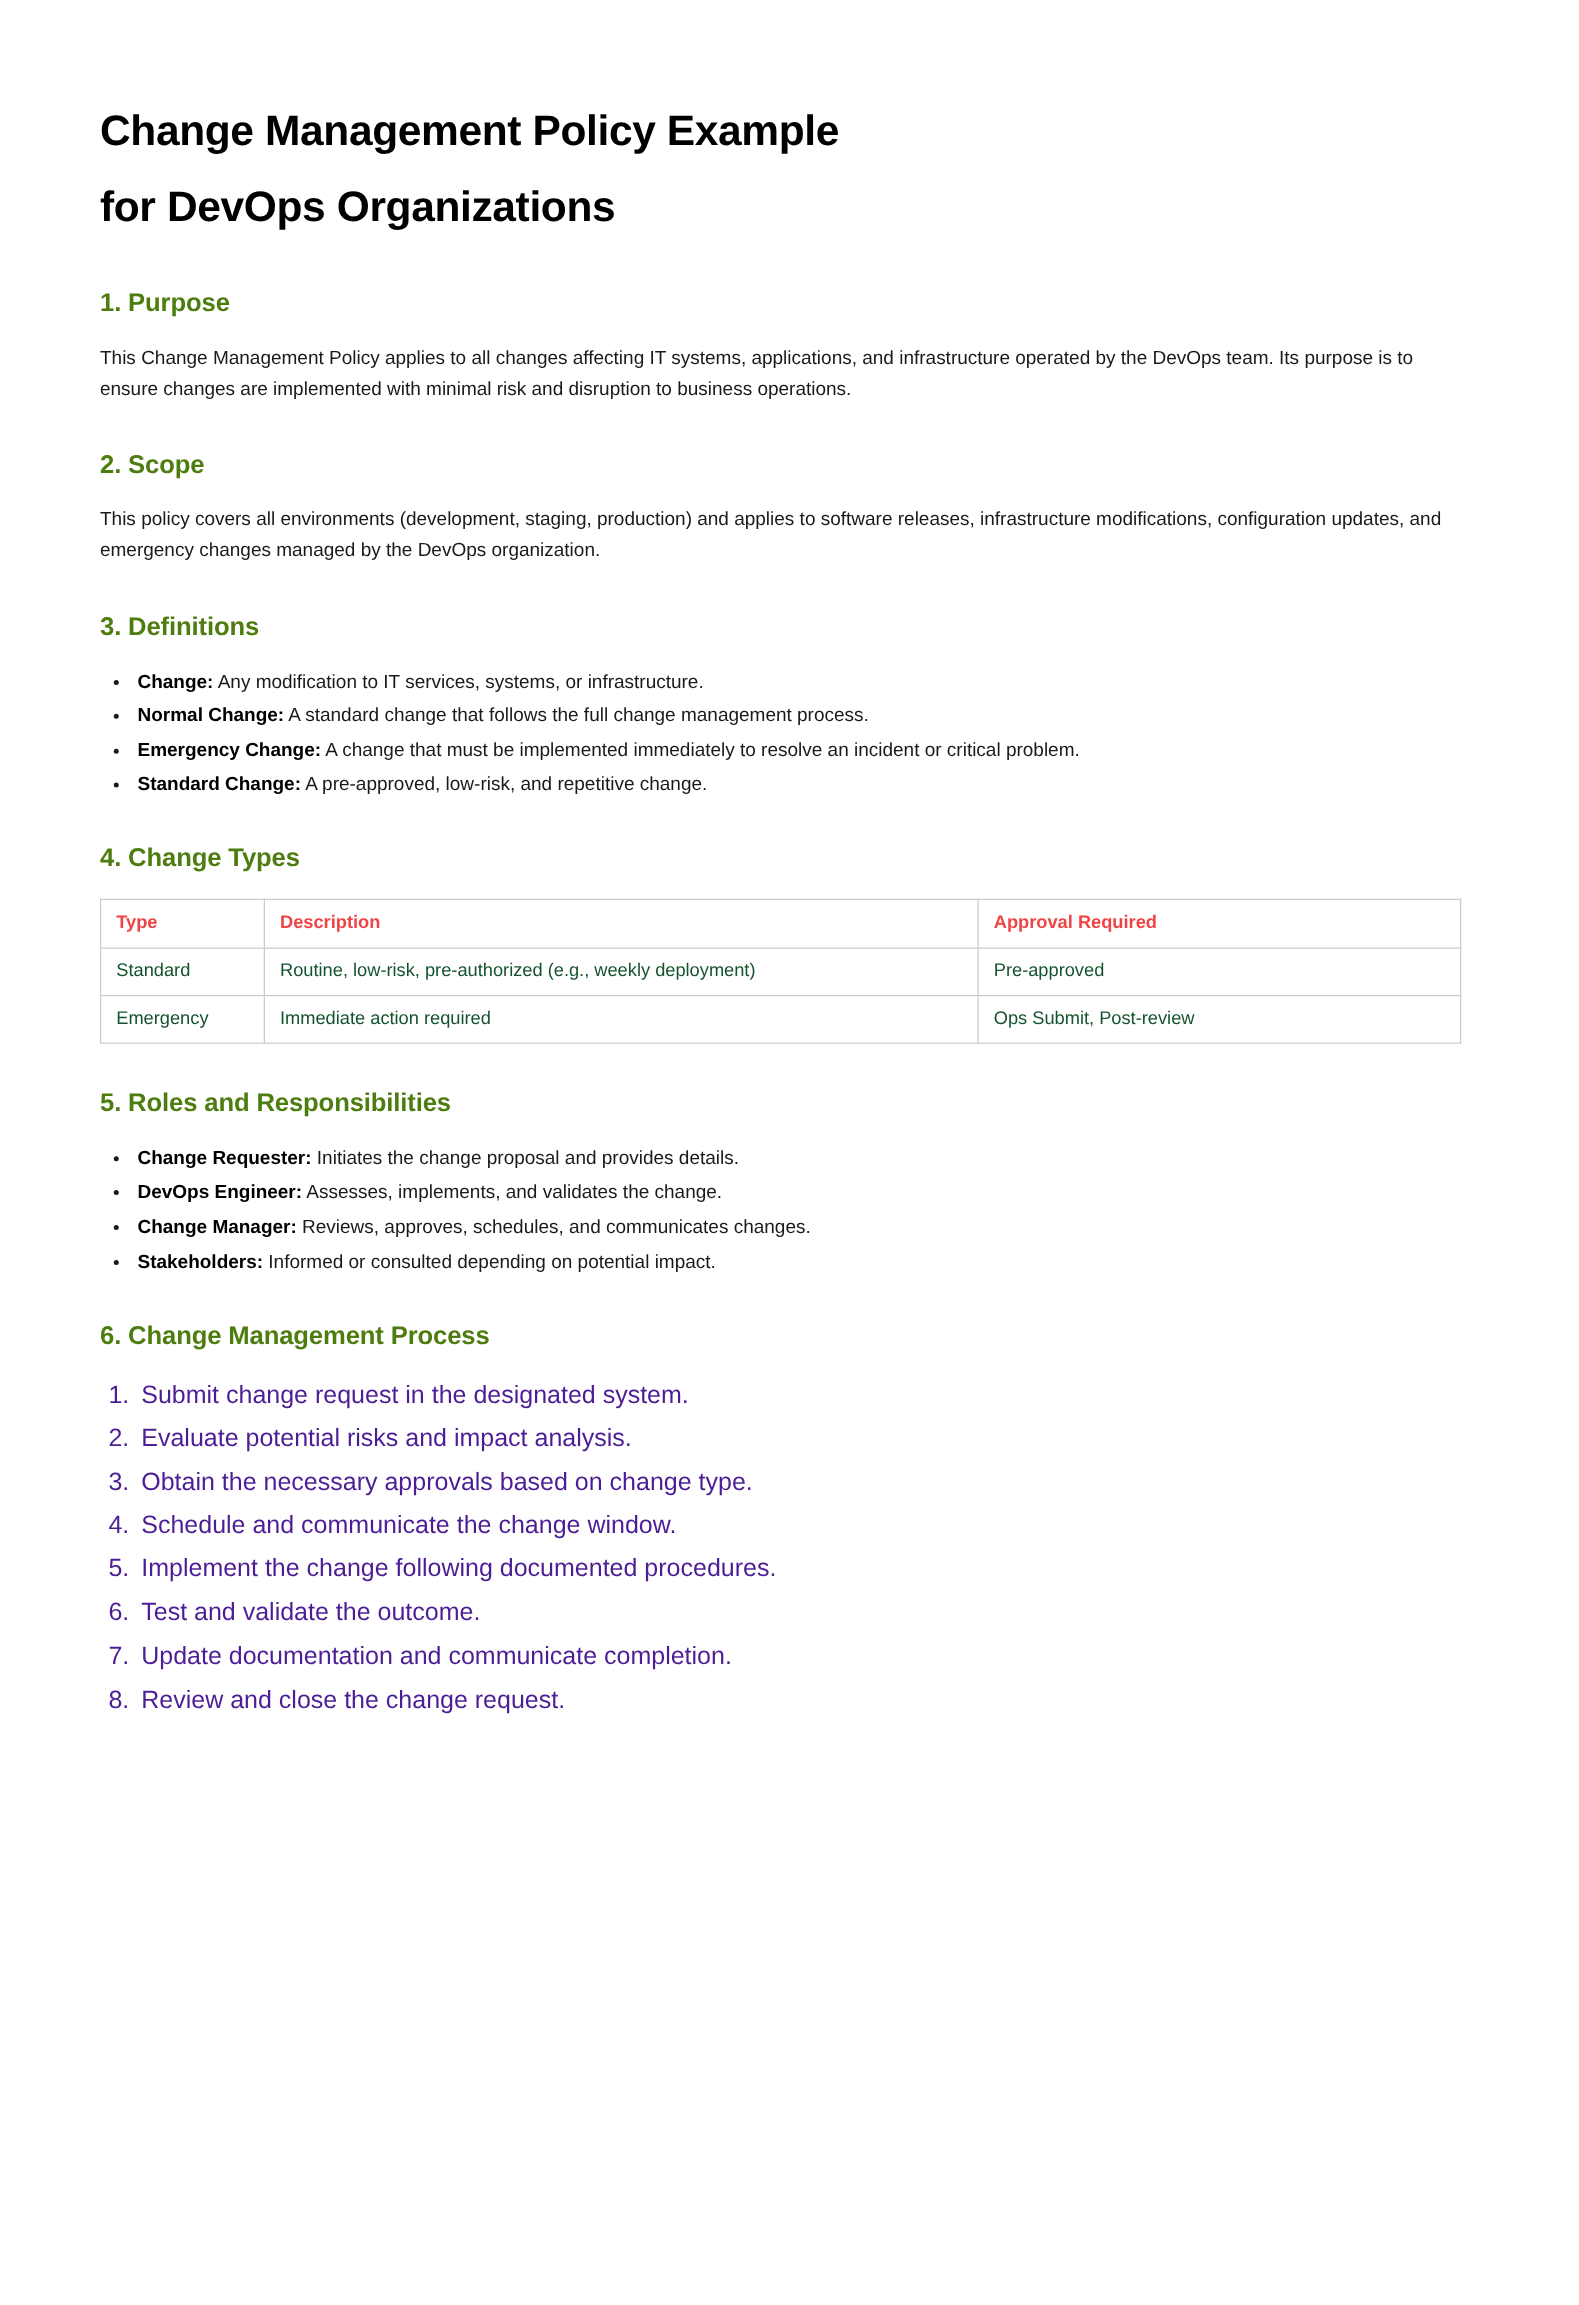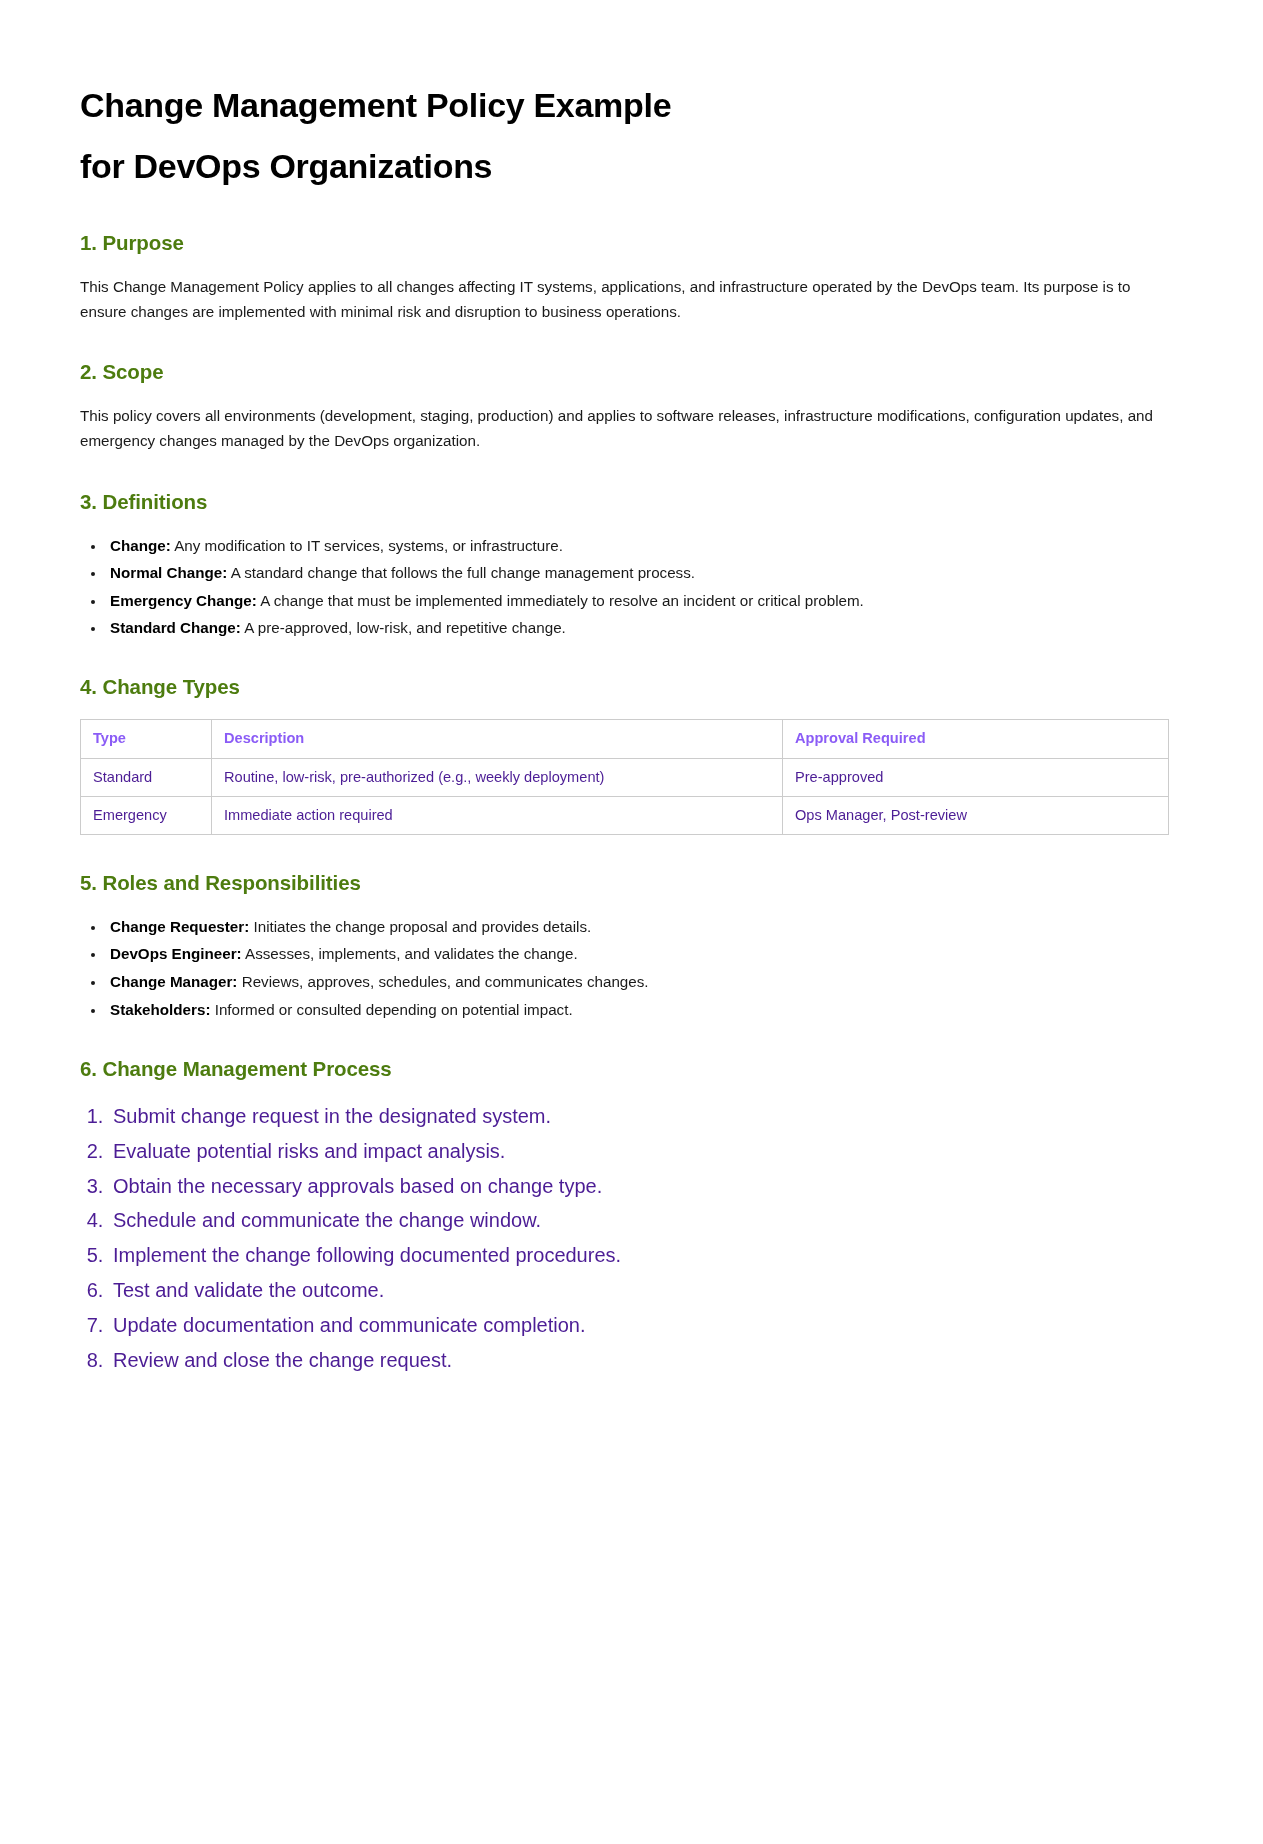--- a/index.html
+++ b/index.html
@@ -90,25 +90,25 @@
   }
   table.change-types th,
   table.change-types td {
     border: 1px solid #cccccc;
     padding: 8px 12px;
     font-size: 14.6px;
     line-height: 1.45;
     text-align: left;
     vertical-align: middle;
     height: 21px;
-    color: #4c1d95;
+    color: #14532d;
   }
   table.change-types th {
     font-weight: bold;
-    color: #8b5cf6;
+    color: #ef4444;
   }
   table.change-types col.c-type { width: 131px; }
   table.change-types col.c-desc { width: 571px; }
   table.change-types col.c-appr { width: 386px; }
   .sec-types { margin-bottom: 42px; }
   .sec-process { margin-bottom: 0; }
 </style>
 </head>
 <body>
 
@@ -164,21 +164,21 @@
       </thead>
       <tbody>
         <tr>
           <td>Standard</td>
           <td>Routine, low-risk, pre-authorized (e.g., weekly deployment)</td>
           <td>Pre-approved</td>
         </tr>
         <tr>
           <td>Emergency</td>
           <td>Immediate action required</td>
-          <td>Ops Manager, Post-review</td>
+          <td>Ops Submit, Post-review</td>
         </tr>
       </tbody>
     </table>
   </section>
 
   <section class="block">
     <h2 class="section-heading">5. Roles and Responsibilities</h2>
     <ul class="bullets">
       <li>
         <b>Change Requester:</b><span> Initiates the change proposal and provides details.</span>

